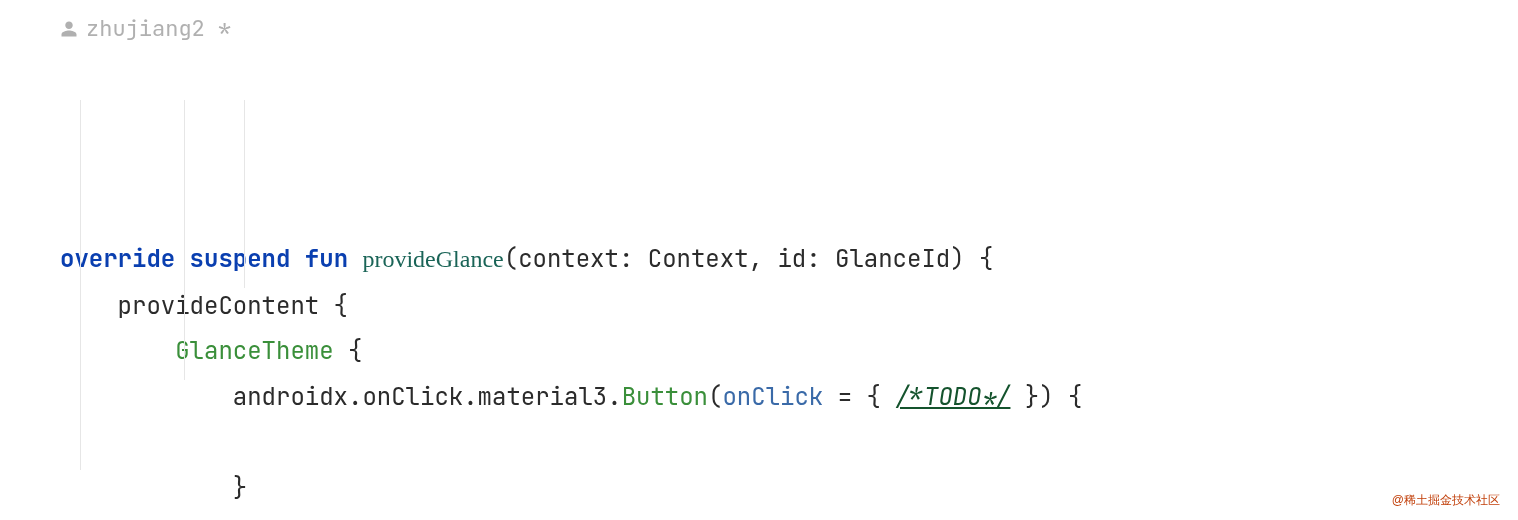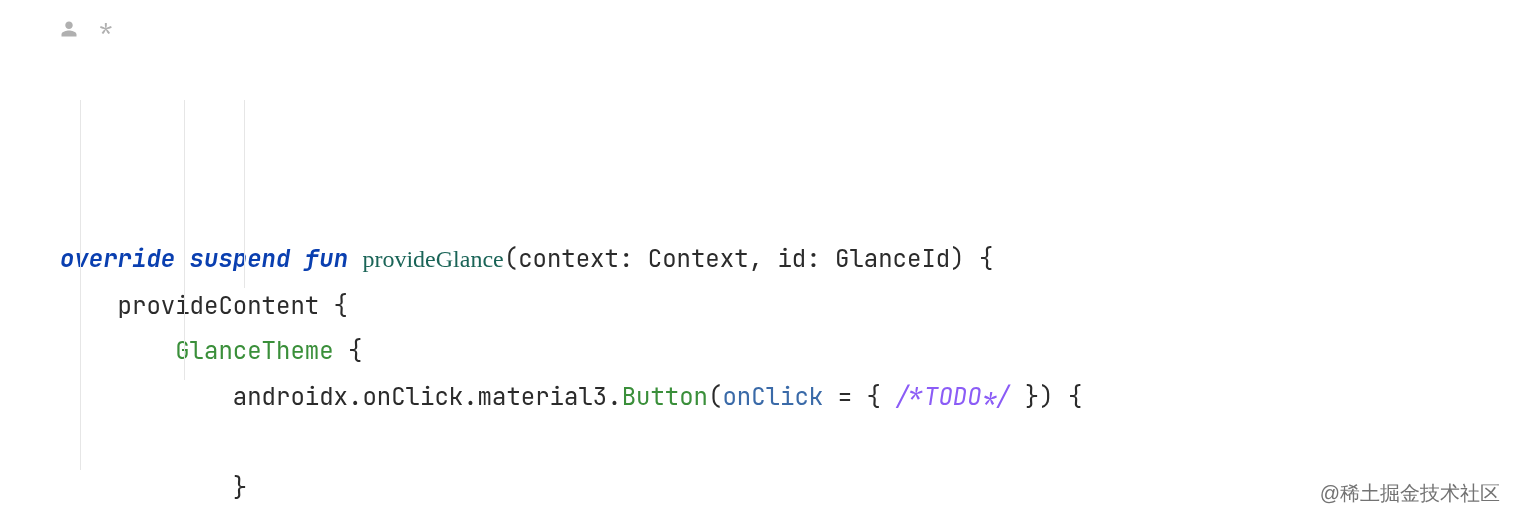--- a/index.html
+++ b/index.html
@@ -35,44 +35,45 @@
     }
     .guide {
       position: absolute;
       top: 46px;
       width: 1px;
       background: #e6e6e6;
     }
     .g1 { left: 80px; height: 370px; }
     .g2 { left: 184px; height: 280px; }
     .g3 { left: 244px; height: 188px; }
-    .kw { color: #0a3fb0; font-weight: 600; font-style: italic; }
+    .kw { color: #0a3fb0; font-weight: 600; }
     .fn { color: #1a6457; font-family: Liberation Serif, serif; }
     .call { color: #3a8f3a; text-align: center; }
     .tpl { color: #2b2b2b; }
     .param { color: #3a6aa8; }
-    .comment { color: #8b5cf6; font-style: italic; }
+    .comment { color: #14532d; font-style: italic; text-decoration: underline; }
     .watermark {
       position: absolute;
       right: 18px;
       bottom: 8px;
-      color: #737373;
-      font-size: 20px;
+      color: #c2410c;
+      font-size: 12px;
       font-family: -apple-system, "Helvetica Neue", Arial, sans-serif;
     }
   </style>
 </head>
 <body>
 
 <div class="author-line">
   <span class="author-icon">
     <svg width="18" height="18" viewBox="0 0 24 24">
         <path d="M12 12c2.7 0 5-2.3 5-5s-2.3-5-5-5-5 2.3-5 5 2.3 5 5 5zm0 2c-3.3 0-10 1.7-10 5v3h20v-3c0-3.3-6.7-5-10-5z"></path>
       </svg>
   </span>
+  <span>zhujiang2</span>
   <span>&nbsp;</span>
   <span>*</span>
 </div>
 
 <div class="code">
   <div class="guide g1"></div>
   <div class="guide g2"></div>
   <div class="guide g3"></div>
 <span class="kw">override</span> <span class="kw">suspend</span> <span class="kw">fun</span> <span class="fn">provideGlance</span><span class="tpl">(</span><span class="tpl">context</span><span class="tpl">: </span><span class="tpl">Context</span><span class="tpl">, </span><span class="tpl">id</span><span class="tpl">: </span><span class="tpl">GlanceId</span><span class="tpl">)</span><span class="tpl"> {</span>
     <span class="tpl">provideContent</span><span class="tpl"> {</span>

